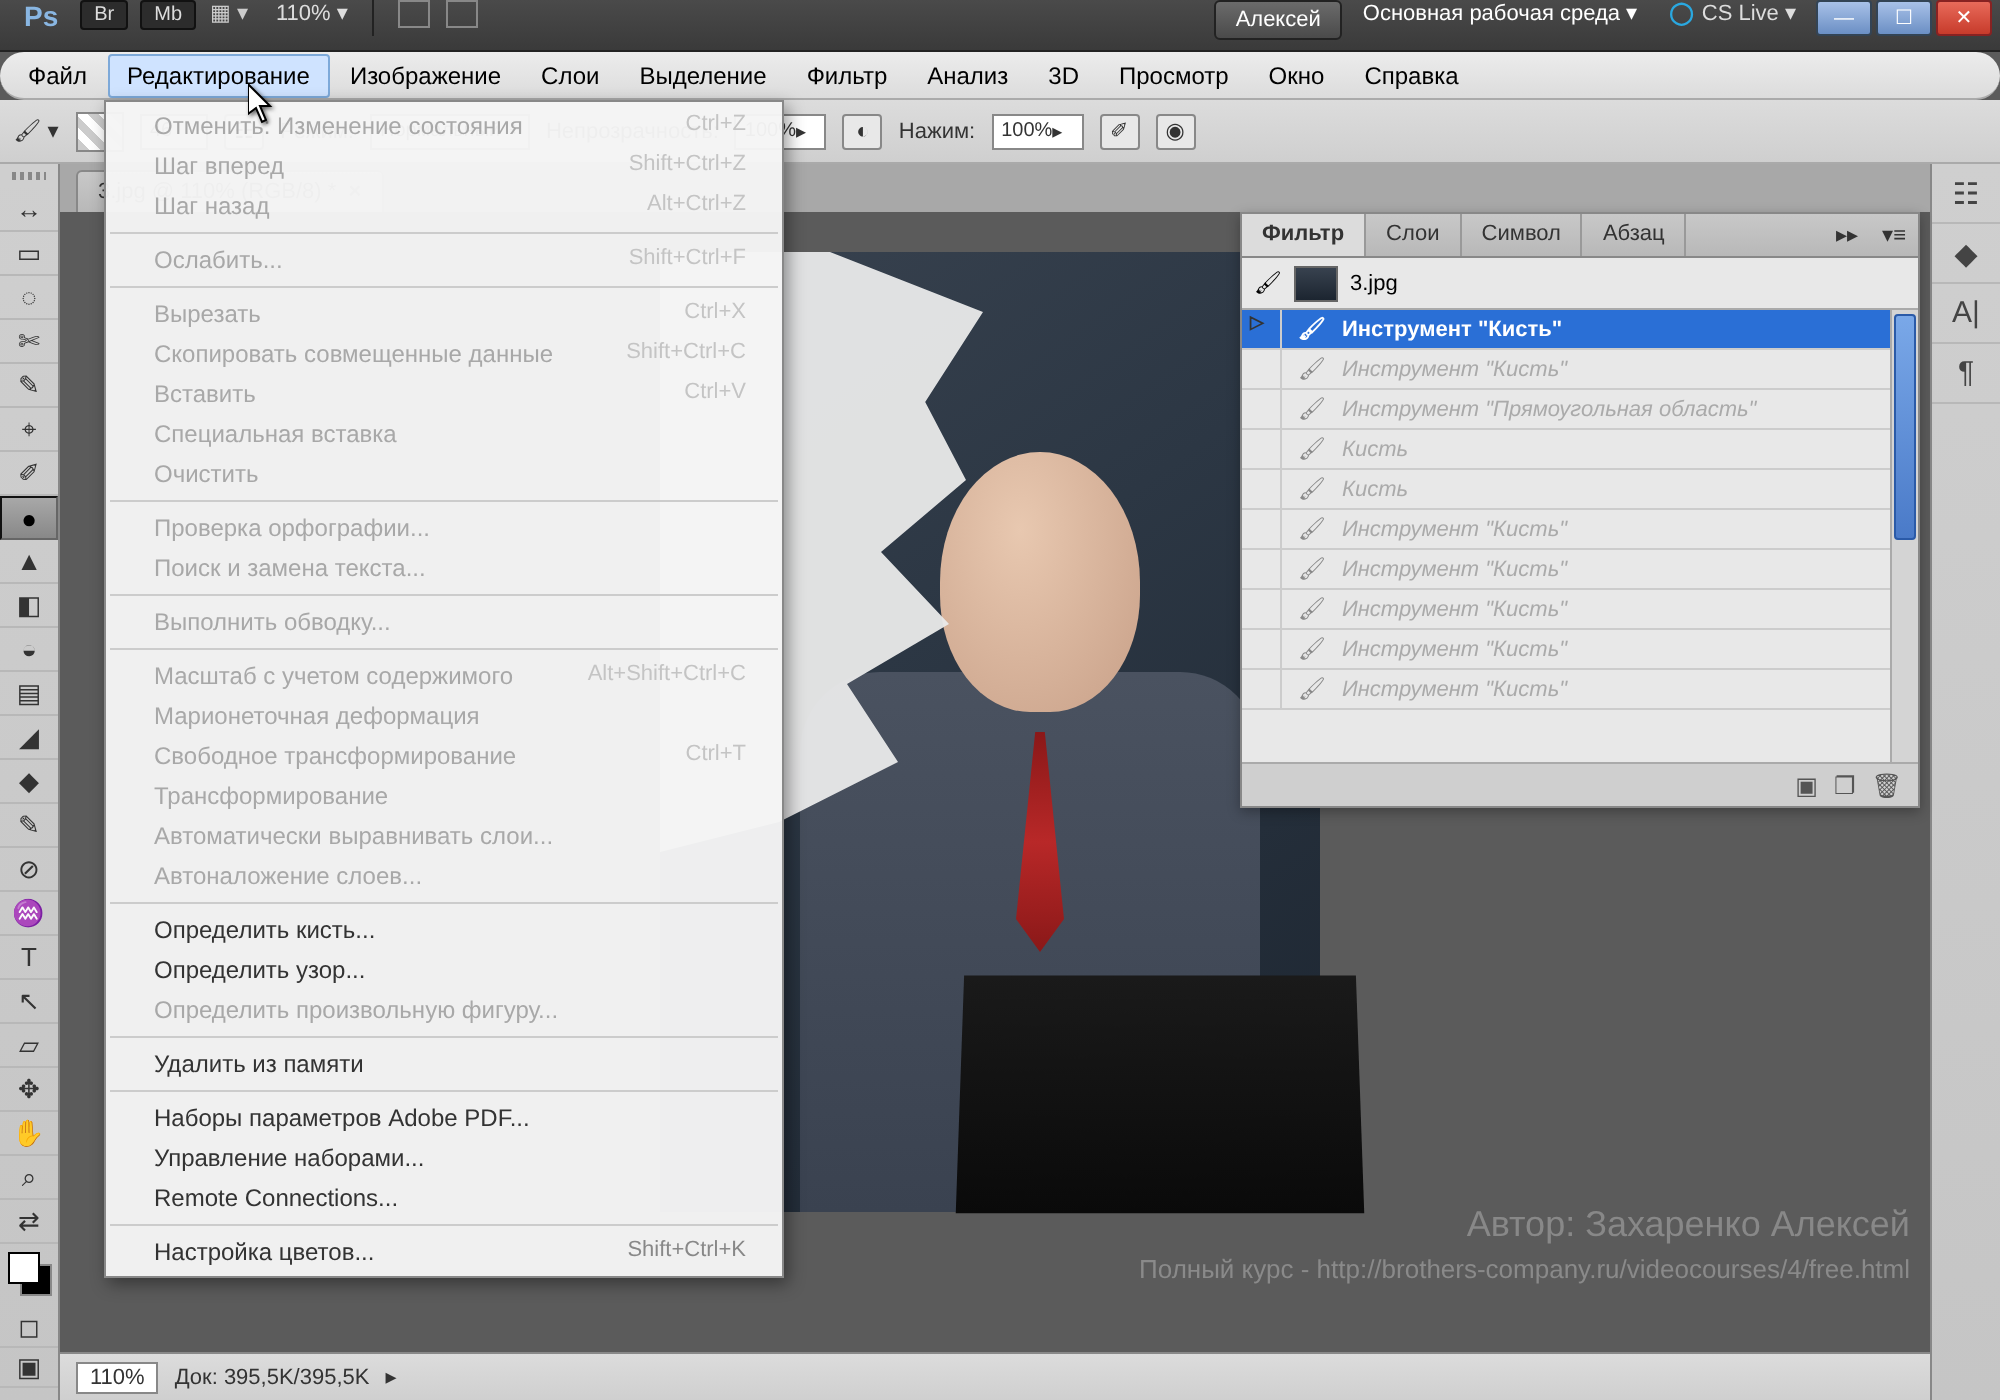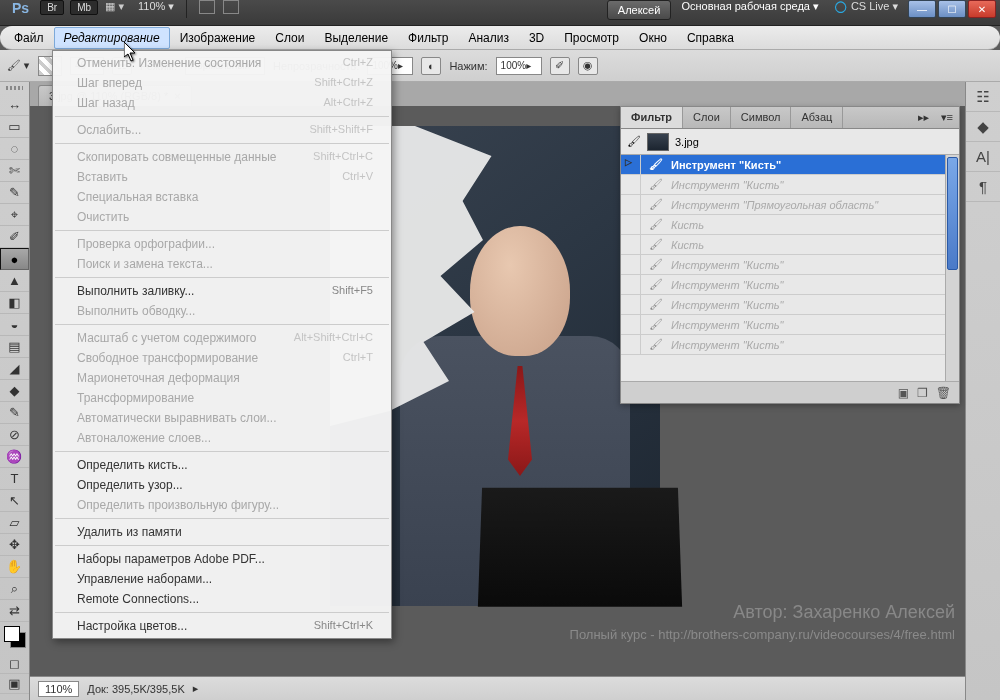--- a/index.html
+++ b/index.html
@@ -17,21 +17,21 @@
 .titlebar .workspace { color:#fff; padding:0 10px; font-size:11px; }
 .titlebar .cslive { color:#ddd; padding:0 6px; }
 .titlebar .cslive::before{content:"◯"; color:#2aa8e0; margin-right:4px; font-weight:bold;}
 .titlebar .winbtns { display:flex; gap:2px; margin-left:4px;}
 .titlebar .winbtn { width:28px; height:18px; background:linear-gradient(#a8c1e8,#6b8fc4); border:1px solid #345; border-radius:2px; display:flex; align-items:center; justify-content:center; color:#fff; font-size:10px;}
 .titlebar .winbtn.close { background:linear-gradient(#e86a5a,#c73b2b); border-color:#822;}
 
 
 .menubar { height:24px; background:linear-gradient(#ececec,#dcdcdc); display:flex; align-items:center; border-bottom:1px solid #aaa; padding:0 4px; color:#000;border-radius:12px; }
 .menubar .mitem { padding:4px 10px; font-size:12px; cursor:default;}
-.menubar .mitem.open { background:#cfe3ff; border:1px solid #7da9d9; border-radius:2px; padding:3px 9px;font-style:italic;}
+.menubar .mitem.open { background:#cfe3ff; border:1px solid #7da9d9; border-radius:2px; padding:3px 9px;}
 
 
 .optbar { height:32px; background:linear-gradient(#dcdcdc,#cfcfcf); display:flex; align-items:center; border-bottom:1px solid #aaa; padding:0 6px; gap:8px; color:#333;}
 .optbar .tool { width:24px; height:20px; display:flex; align-items:center; justify-content:center;}
 .optbar .field { background:#fff; border:1px solid #888; padding:1px 4px; font-size:10px; height:18px; display:flex; align-items:center;}
 .optbar .field.sm{width:34px;} .optbar .field.md{width:80px;} .optbar .field.pct{width:46px;}
 .optbar .lbl{font-size:11px;}
 .optbar .swatch{width:24px;height:20px;border:1px solid #888;background:repeating-linear-gradient(45deg,#ccc,#ccc 4px,#fff 4px,#fff 8px);}
 .optbar .ibtn{width:20px;height:18px;border:1px solid #888;background:#e8e8e8;border-radius:2px;display:flex;align-items:center;justify-content:center;}
 
@@ -243,23 +243,27 @@
       <span>Шаг вперед</span>
       <span class="sc">Shift+Ctrl+Z</span>
     </div>
     <div class="ditem dis">
       <span>Шаг назад</span>
       <span class="sc">Alt+Ctrl+Z</span>
     </div>
     <div class="dsep"></div>
     <div class="ditem dis">
       <span>Ослабить...</span>
-      <span class="sc">Shift+Shift+F</span>
-    </div>
-    <div class="dsep"></div>
+      <span class="sc">Shift+Ctrl+F</span>
+    </div>
+    <div class="dsep"></div>
+    <div class="ditem dis">
+      <span>Вырезать</span>
+      <span class="sc">Ctrl+X</span>
+    </div>
     <div class="ditem dis">
       <span>Скопировать совмещенные данные</span>
       <span class="sc">Shift+Ctrl+C</span>
     </div>
     <div class="ditem dis">
       <span>Вставить</span>
       <span class="sc">Ctrl+V</span>
     </div>
     <div class="ditem dis">
       <span>Специальная вставка</span>
@@ -272,40 +276,36 @@
     <div class="dsep"></div>
     <div class="ditem dis">
       <span>Проверка орфографии...</span>
       <span class="sc"></span>
     </div>
     <div class="ditem dis">
       <span>Поиск и замена текста...</span>
       <span class="sc"></span>
     </div>
     <div class="dsep"></div>
-    <div class="ditem">
-      <span>Выполнить заливку...</span>
-      <span class="sc">Shift+F5</span>
-    </div>
     <div class="ditem dis">
       <span>Выполнить обводку...</span>
       <span class="sc"></span>
     </div>
     <div class="dsep"></div>
     <div class="ditem dis">
       <span>Масштаб с учетом содержимого</span>
       <span class="sc">Alt+Shift+Ctrl+C</span>
     </div>
     <div class="ditem dis">
+      <span>Марионеточная деформация</span>
+      <span class="sc"></span>
+    </div>
+    <div class="ditem dis">
       <span>Свободное трансформирование</span>
       <span class="sc">Ctrl+T</span>
-    </div>
-    <div class="ditem dis">
-      <span>Марионеточная деформация</span>
-      <span class="sc"></span>
     </div>
     <div class="ditem dis">
       <span>Трансформирование</span>
       <span class="sc"></span>
     </div>
     <div class="ditem dis">
       <span>Автоматически выравнивать слои...</span>
       <span class="sc"></span>
     </div>
     <div class="ditem dis">

